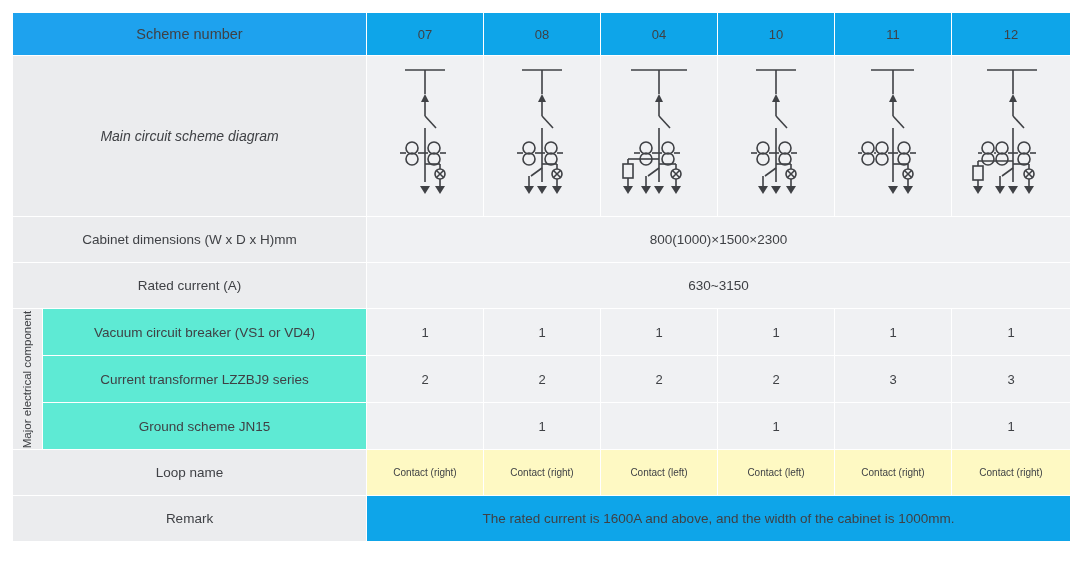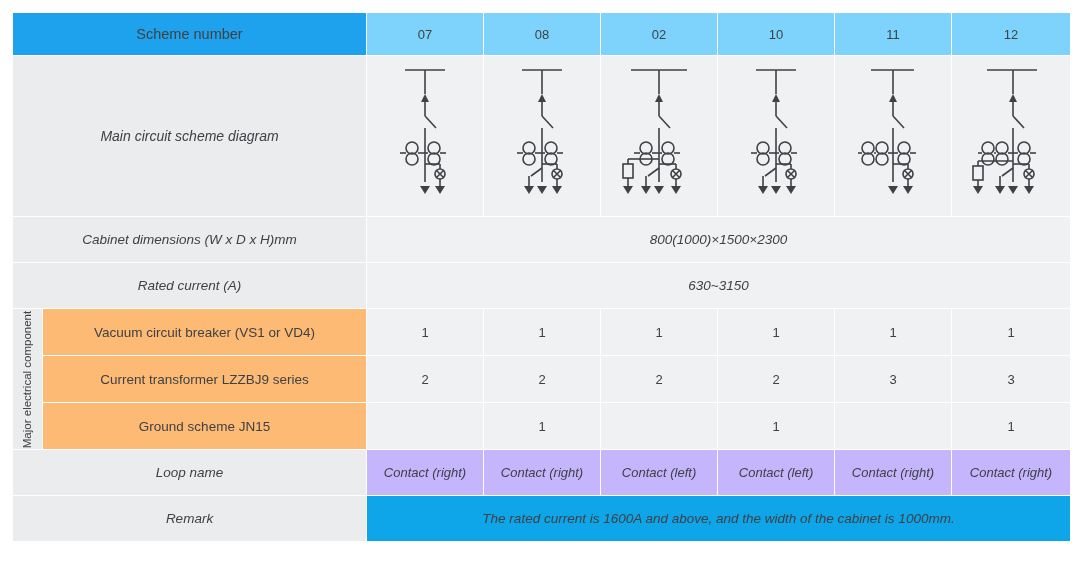--- a/index.html
+++ b/index.html
@@ -38,35 +38,35 @@
   
   .hdr-label {
     background: #1ea2ee;
     color: #ffffff;
     text-align: left;
     padding-left: 16px;
     font-size: 14.5px;
     height: 42px;
   }
   .hdr-num {
-    background: #7dd3fc;
+    background: #0ea5e9;
     color: #ffffff;
     font-size: 13px;
     height: 42px;
   }
   
   .lbl {
     background: #ebecee;
     text-align: left;
     padding-left: 16px;
     font-size: 13.5px;
     color: #3f4145;
   }
   .lbl-sub {
-    background: #fdba74;
+    background: #5eead4;
     text-align: left;
     padding-left: 12px;
     font-size: 13.5px;
     color: #3f4145;
   }
   .val {
     background: #f0f1f3;
     font-size: 13px;
   }
   .diagram-cell {
@@ -87,31 +87,31 @@
     padding: 0;
   }
   .rot-inner {
     transform: rotate(-90deg);
     white-space: nowrap;
     font-size: 11.5px;
     line-height: 13px;
     color: #3f4145;
     display: inline-block;
   }
-  .row-h { height: 46px; font-style: italic; }
+  .row-h { height: 46px; }
   .row-h2 { height: 47px; }
   .wide-val {
     background: #f0f1f3;
     font-size: 13.5px;
     color: #3f4145;
     margin-top: 41px;
   }
   .loop-val {
-    background: #c4b5fd;
-    font-size: 13px;
+    background: #fef9c3;
+    font-size: 10px;
     color: #3f4145;
   }
   .remark-val {
     background: #0ea5e9;
     font-size: 13.5px;
     color: #3f4145;
   }
   svg.scheme { display: block; margin: 0 auto; }
   
   .rot-wrap {
@@ -137,21 +137,21 @@
       <col style="width:117px">
       <col style="width:117px">
       <col style="width:119px">
     </colgroup>
     <tbody>
 
       <tr>
         <td class="hdr-label" colspan="2">Scheme number</td>
         <td class="hdr-num">07</td>
         <td class="hdr-num">08</td>
-        <td class="hdr-num">02</td>
+        <td class="hdr-num">04</td>
         <td class="hdr-num">10</td>
         <td class="hdr-num">11</td>
         <td class="hdr-num">12</td>
       </tr>
 
       <tr>
         <td class="lbl-diagram" colspan="2">Main circuit scheme diagram</td>
 
         <td class="diagram-cell">
           <svg class="scheme" width="90" height="145" viewBox="0 0 90 145">

